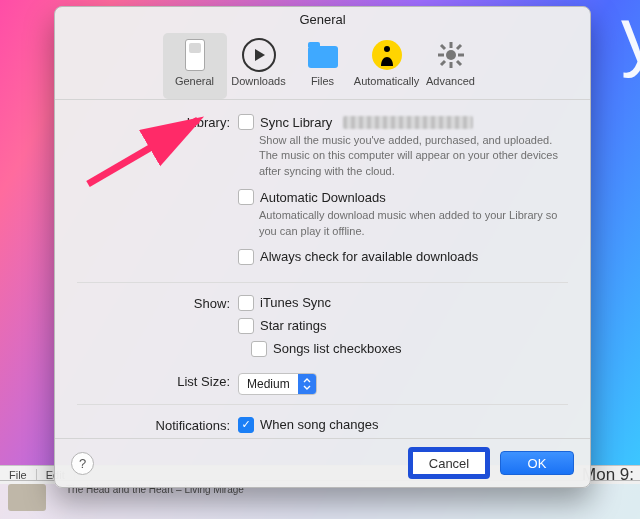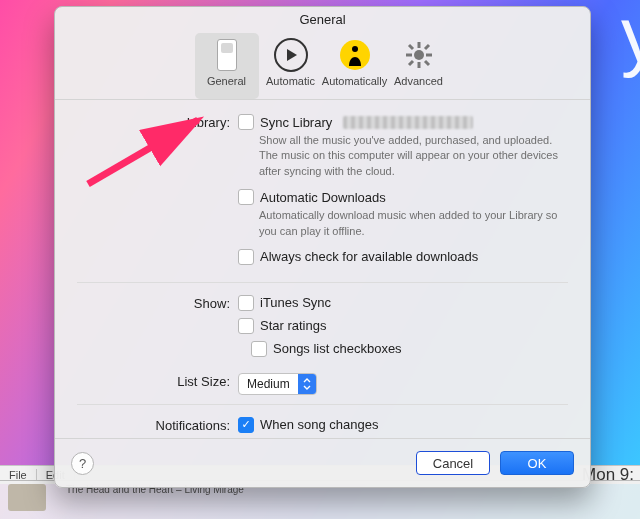--- a/index.html
+++ b/index.html
@@ -49,21 +49,21 @@
   .selArrow{width:18px;height:100%;background:#2f7df6;display:flex;align-items:center;justify-content:center;
             color:#fff;font-size:9px;line-height:1;}
 
   .footer{height:48px;border-top:1px solid #d4d4d4;display:flex;align-items:center;
           padding:0 16px;gap:10px;}
   .help{width:21px;height:21px;border:1px solid #b4b4b4;border-radius:50%;background:#fdfdfd;
         display:flex;align-items:center;justify-content:center;font-size:13px;color:#555;}
   .spacer{flex:1;}
   .btn{min-width:72px;height:22px;border-radius:4px;font-size:13px;display:flex;
        align-items:center;justify-content:center;}
-  .btn.normal{background:#fff;border:1px solid #1d4ed8;color:#333;}
+  .btn.normal{background:#fff;border:5px solid #1d4ed8;color:#333;}
   .btn.primary{background:linear-gradient(#3e92ff,#1a72f5);color:#fff;border:1px solid #1a64d8;}
 
   .arrow{position:absolute;left:80px;top:112px;width:130px;height:80px;pointer-events:none;}
 
   
   .ic-general{width:18px;height:30px;background:#fff;border:1px solid #a8a8a8;border-radius:3px;position:relative;}
   .ic-general::after{content:"";position:absolute;left:3px;right:3px;top:3px;height:10px;background:#d8d8d8;border-radius:2px;}
   .ic-play{width:30px;height:30px;border:2px solid #333;border-radius:50%;display:flex;align-items:center;justify-content:center;}
   .ic-play::after{content:"";border-left:10px solid #333;border-top:6px solid transparent;border-bottom:6px solid transparent;margin-left:3px;}
   .ic-files{width:30px;height:22px;background:#3fa9ff;border-radius:3px;position:relative;margin-top:4px;}
@@ -96,21 +96,27 @@
     <div class="tool sel">
       <div class="ic">
           <div class="ic-general"></div>
         </div>
       <div class="lbl">General</div>
     </div>
     <div class="tool">
       <div class="ic">
           <div class="ic-play"></div>
         </div>
-      <div class="lbl">Automatic</div>
+      <div class="lbl">Downloads</div>
+    </div>
+    <div class="tool">
+      <div class="ic">
+          <div class="ic-files"></div>
+        </div>
+      <div class="lbl">Files</div>
     </div>
     <div class="tool">
       <div class="ic">
         <div class="ic-restrict">
           <svg viewBox="0 0 18 22">
               <circle cx="9" cy="5" r="3" fill="#000"></circle>
               <path d="M3 22c0-6 3-9 6-9s6 3 6 9" fill="#000"></path>
             </svg>
         </div>
       </div>

